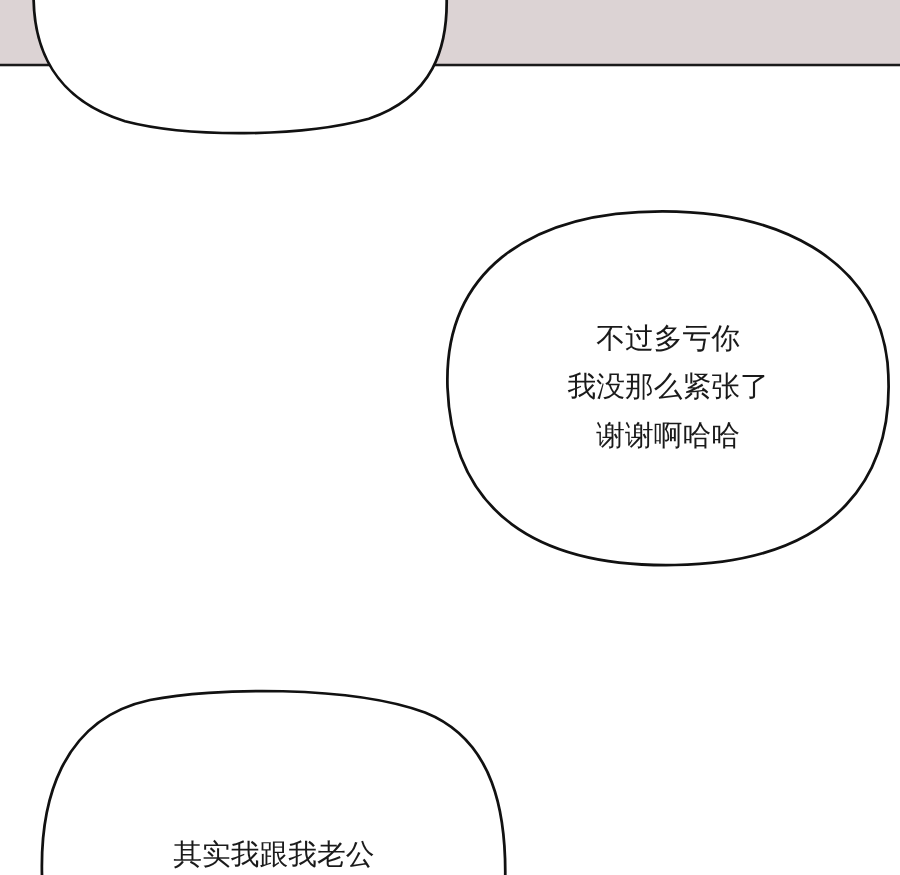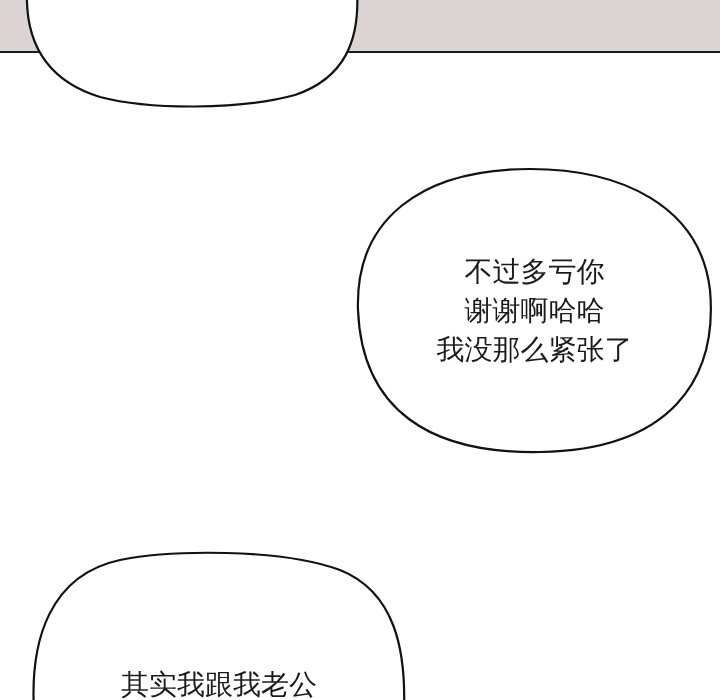--- a/index.html
+++ b/index.html
@@ -11,21 +11,21 @@
     .top-panel {
       position: absolute; left: 0; top: 0; width: 720px; height: 51px;
       background: #dcd3d4;
       border-bottom: 2px solid #1a1a1a;
     }
     svg.bubbles { position: absolute; left: 0; top: 0; }
     .bubble-text {
       position: absolute;
       text-align: center;
       color: #1a1a1a;
-      font-size: 28px;
+      font-size: 23px;
       line-height: 39px;
       font-family: "DejaVu Sans", sans-serif;
       white-space: nowrap;
     }
     .bubble-text div { letter-spacing: 0px; }
     #t-mid { left: 357px; width: 355px; top: 252px; }
     #t-bot { left: 33px; width: 372px; top: 665px; }
   </style>
 </head>
 <body>
@@ -33,19 +33,19 @@
 <div class="top-panel" style="background: rgb(220, 211, 212);"></div>
 
 <svg class="bubbles" width="720" height="700" viewBox="0 0 720 700">
   <path d="M 27 -10 C 25 40, 45 80, 100 97 C 150 110, 240 110, 295 95 C 345 78, 360 40, 357 -10 Z" fill="#ffffff" stroke="#111" stroke-width="2.2"></path>
   <path d="M 530 169 C 620 169, 700 205, 710 290 C 718 380, 670 450, 540 452 C 430 454, 362 410, 358 310 C 355 220, 420 169, 530 169 Z" fill="#ffffff" stroke="#111" stroke-width="2.2"></path>
   <path d="M 34 710 C 30 640, 50 575, 120 560 C 170 550, 280 548, 340 570 C 395 592, 406 650, 404 710" fill="#ffffff" stroke="#111" stroke-width="2.2"></path>
 </svg>
 
 <div class="bubble-text" id="t-mid">
   <div>不过多亏你</div>
+  <div>我没那么紧张了</div>
   <div>谢谢啊哈哈</div>
-  <div>我没那么紧张了</div>
 </div>
 
 <div class="bubble-text" id="t-bot">
   <div>其实我跟我老公</div>
 </div>
 
 </body></html>

